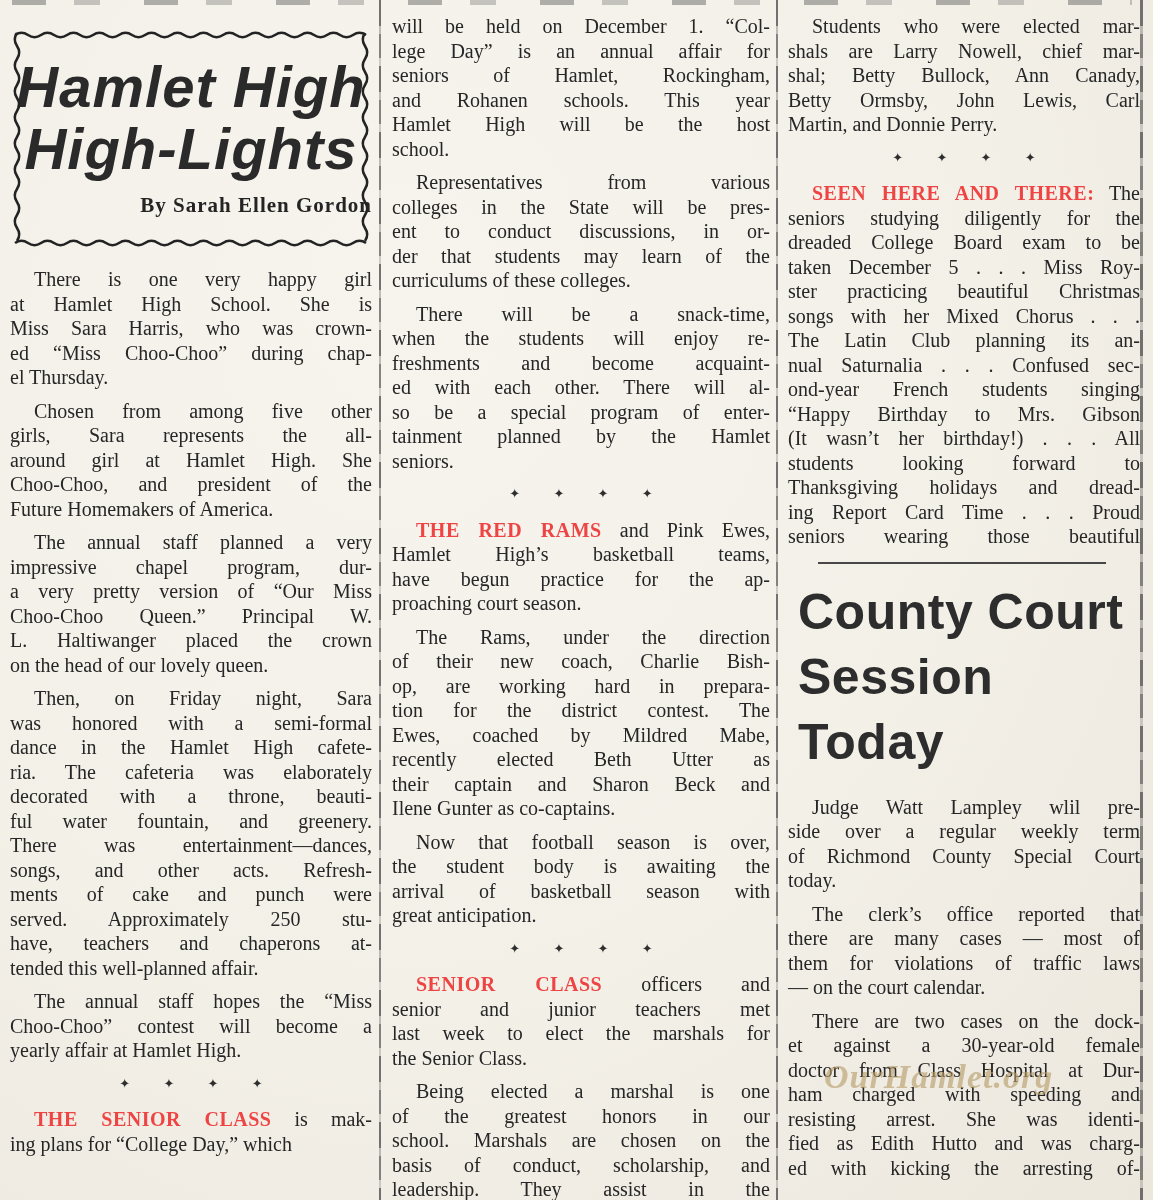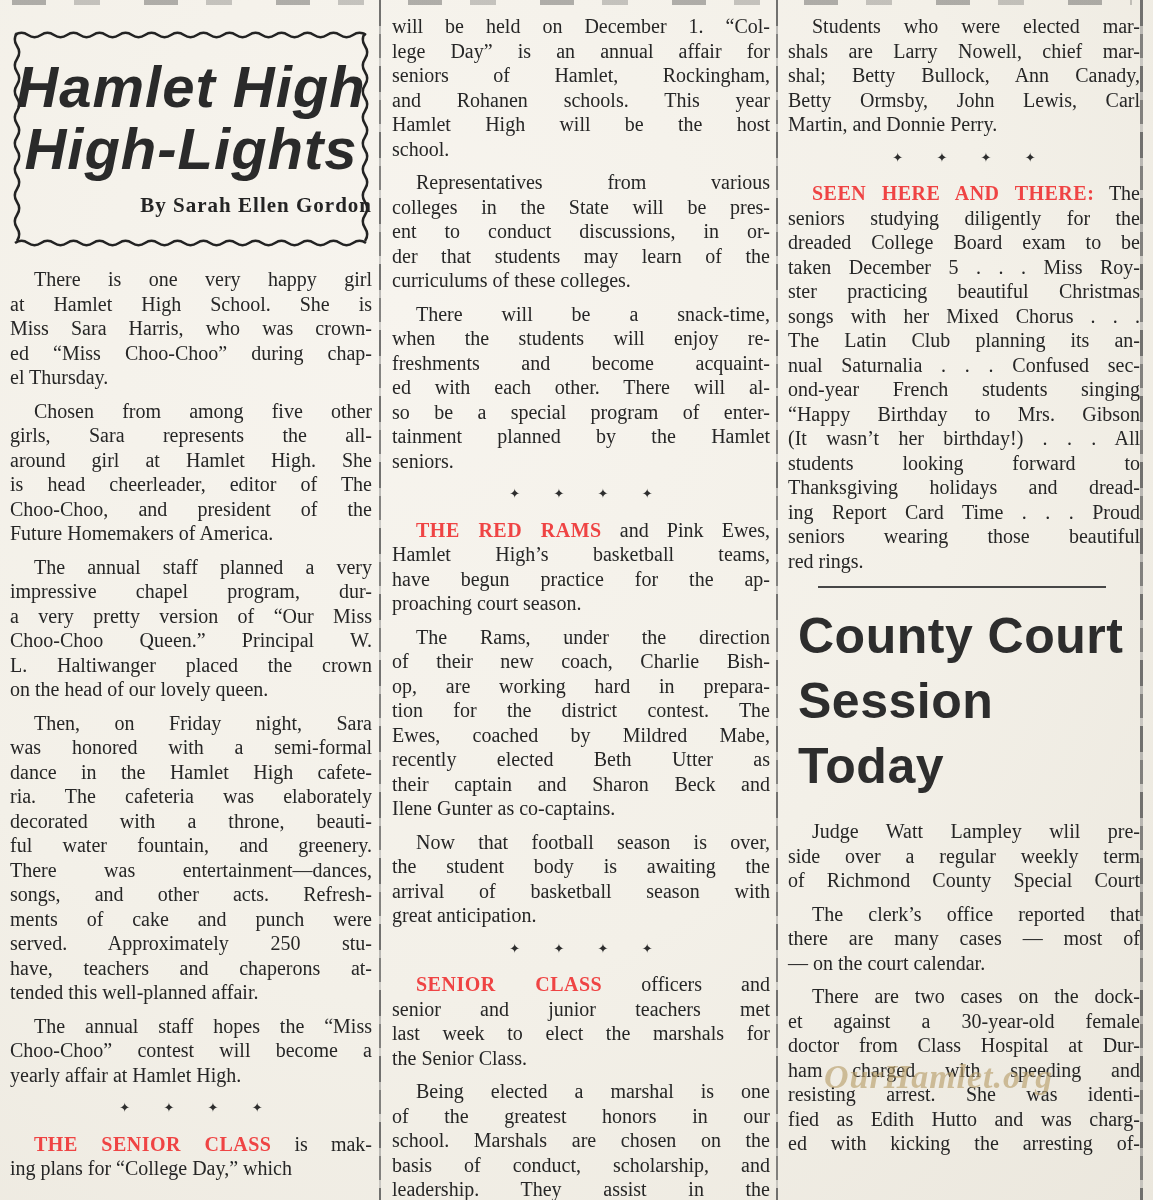--- a/index.html
+++ b/index.html
@@ -107,21 +107,20 @@
           <div class="line first"><span>There is one very happy girl</span></div>
           <div class="line"><span>at Hamlet High School. She is</span></div>
           <div class="line"><span>Miss Sara Harris, who was crown-</span></div>
           <div class="line"><span>ed “Miss Choo-Choo” during chap-</span></div>
           <div class="line last"><span>el Thursday.</span></div>
         </div>
         <div class="para">
           <div class="line first"><span>Chosen from among five other</span></div>
           <div class="line"><span>girls, Sara represents the all-</span></div>
           <div class="line"><span>around girl at Hamlet High. She</span></div>
-          <div class="line"><span>is head cheerleader, editor of The</span></div>
           <div class="line"><span>Choo-Choo, and president of the</span></div>
           <div class="line last"><span>Future Homemakers of America.</span></div>
         </div>
         <div class="para">
           <div class="line first"><span>The annual staff planned a very</span></div>
           <div class="line"><span>impressive chapel program, dur-</span></div>
           <div class="line"><span>a very pretty version of “Our Miss</span></div>
           <div class="line"><span>Choo-Choo Queen.” Principal W.</span></div>
           <div class="line"><span>L. Haltiwanger placed the crown</span></div>
           <div class="line last"><span>on the head of our lovely queen.</span></div>
@@ -242,35 +241,36 @@
           <div class="line"><span>songs with her Mixed Chorus . . .</span></div>
           <div class="line"><span>The Latin Club planning its an-</span></div>
           <div class="line"><span>nual Saturnalia . . . Confused sec-</span></div>
           <div class="line"><span>ond-year French students singing</span></div>
           <div class="line"><span>“Happy Birthday to Mrs. Gibson</span></div>
           <div class="line"><span>(It wasn’t her birthday!) . . . All</span></div>
           <div class="line"><span>students looking forward to</span></div>
           <div class="line"><span>Thanksgiving holidays and dread-</span></div>
           <div class="line"><span>ing Report Card Time . . . Proud</span></div>
           <div class="line"><span>seniors wearing those beautiful</span></div>
-          <div class="line last"><span>red rings.</span></div>
         </div>
         <div class="hrule"></div>
         <div class="court-headline">
           <div class="headline-line">County Court</div>
           <div class="headline-line">Session Today</div>
         </div>
         <div class="para">
           <div class="line first"><span>Judge Watt Lampley wlil pre-</span></div>
           <div class="line"><span>side over a regular weekly term</span></div>
           <div class="line"><span>of Richmond County Special Court</span></div>
+          <div class="line last"><span>today.</span></div>
         </div>
         <div class="para">
           <div class="line first"><span>The clerk’s office reported that</span></div>
           <div class="line"><span>there are many cases — most of</span></div>
+          <div class="line"><span>them for violations of traffic laws</span></div>
           <div class="line last"><span>— on the court calendar.</span></div>
         </div>
         <div class="para">
           <div class="line first"><span>There are two cases on the dock-</span></div>
           <div class="line"><span>et against a 30-year-old female</span></div>
           <div class="line"><span>doctor from Class Hospital at Dur-</span></div>
           <div class="line"><span>ham charged with speeding and</span></div>
           <div class="line"><span>resisting arrest. She was identi-</span></div>
           <div class="line"><span>fied as Edith Hutto and was charg-</span></div>
           <div class="line"><span>ed with kicking the arresting of-</span></div>

